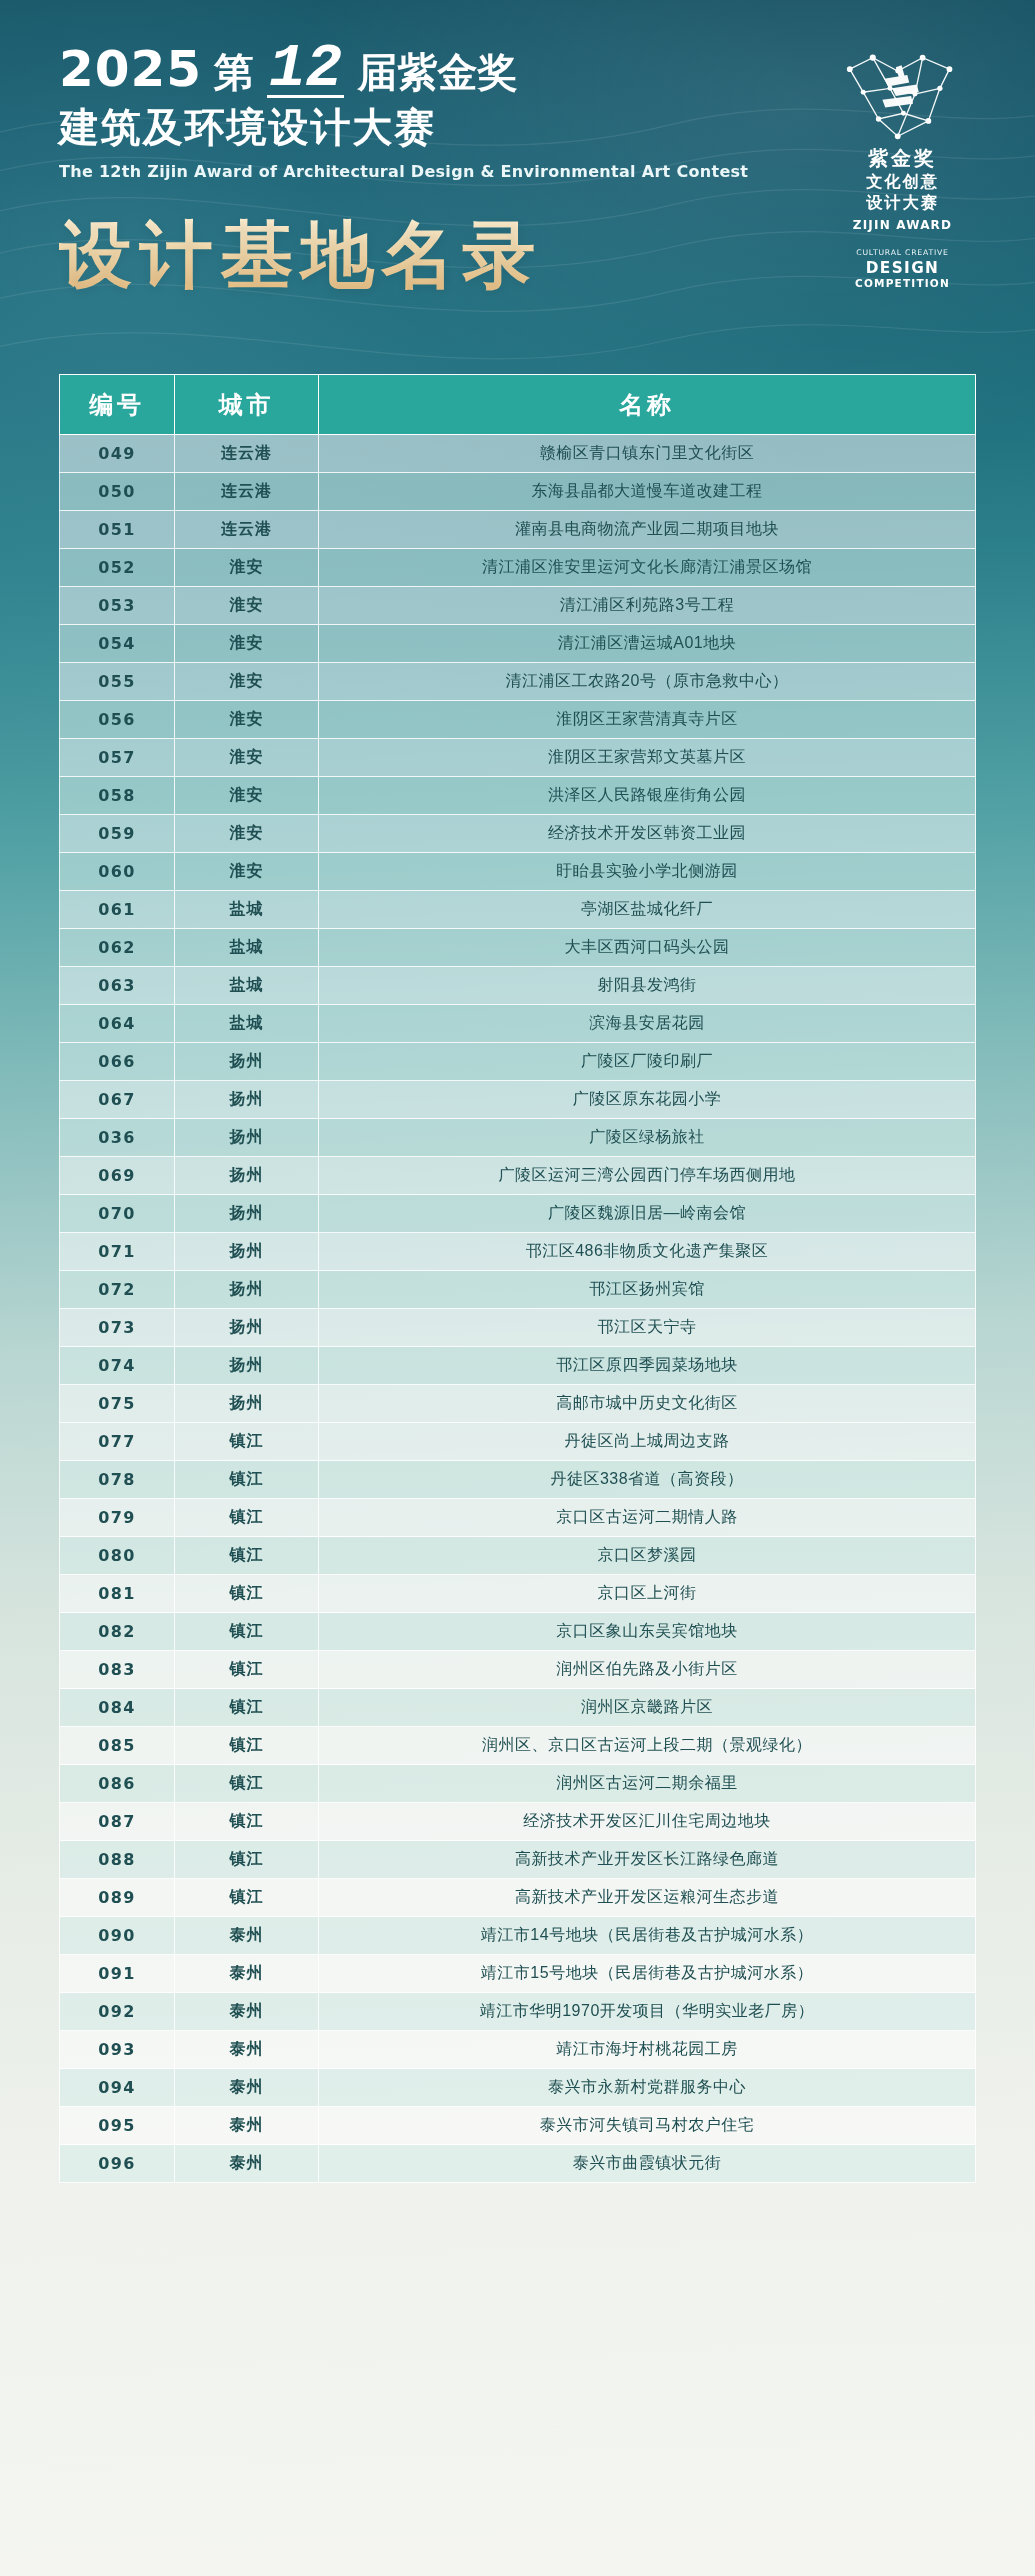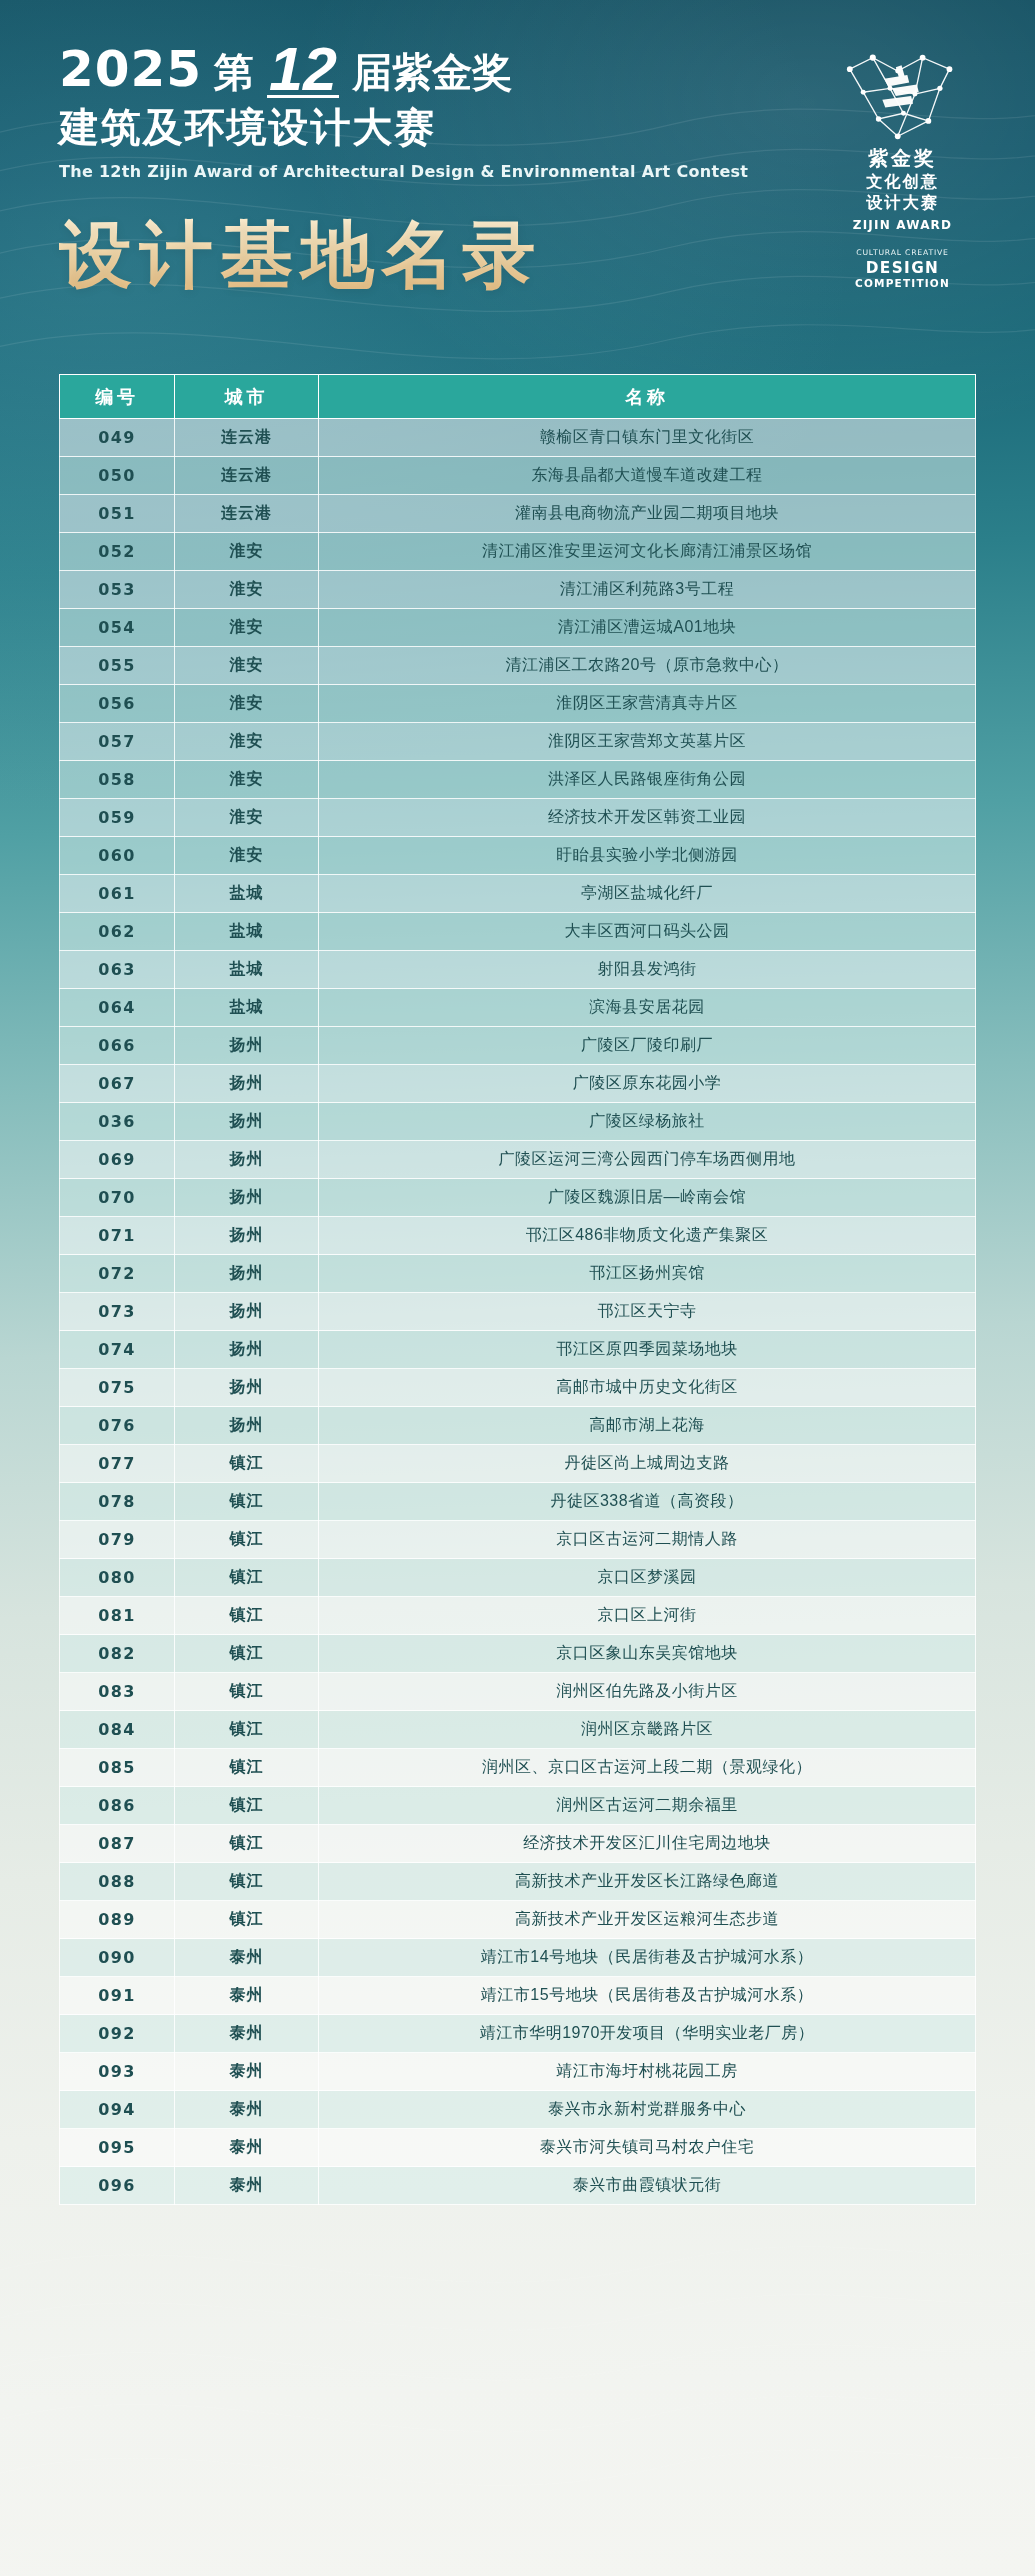--- a/index.html
+++ b/index.html
@@ -65,21 +65,21 @@
     font-size: 40px;
     font-weight: 700;
     line-height: 1;
     padding-bottom: 1.9px;
   }
   .t-12 {
     font-size: 61px;
     font-weight: 700;
     line-height: .82;
     font-style: italic;
-    font-family: Liberation Sans, sans-serif;
+    font-family: Liberation Mono, monospace;
     position: relative;
     padding: 0 3.8px;
     color: #ffffff;
   }
   .t-12::after {
     content: "";
     position: absolute;
     left: 1.9px; right: 1.9px;
     bottom: -3.8px;
     height: 2.9px;
@@ -182,24 +182,24 @@
     width: 100%;
     border-collapse: collapse;
     table-layout: fixed;
     font-size: 0;
   }
   table.listing col.c-no { width: 115px; }
   table.listing col.c-city { width: 144px; }
   table.listing thead th {
     background: #2aa79c;
     color: #ffffff;
-    font-size: 18px;
+    font-size: 24px;
     font-weight: 700;
     letter-spacing: 3.8px;
-    height: 44px;
+    height: 60px;
     border: 1px solid #ffffff;
     text-align: center;
   }
   table.listing tbody td {
     height: 38px;
     font-size: 16px;
     color: #1f4f52;
     text-align: center;
     border-left: 1px solid rgba(255,255,255,.85);
     border-right: 1px solid rgba(255,255,255,.85);
@@ -432,25 +432,20 @@
           <tr class="even">
             <td class="no">074</td>
             <td class="city">扬州</td>
             <td class="name">邗江区原四季园菜场地块</td>
           </tr>
           <tr class="odd">
             <td class="no">075</td>
             <td class="city">扬州</td>
             <td class="name">高邮市城中历史文化街区</td>
           </tr>
-          <tr class="even">
-            <td class="no">076</td>
-            <td class="city">扬州</td>
-            <td class="name">高邮市湖上花海</td>
-          </tr>
           <tr class="odd">
             <td class="no">077</td>
             <td class="city">镇江</td>
             <td class="name">丹徒区尚上城周边支路</td>
           </tr>
           <tr class="even">
             <td class="no">078</td>
             <td class="city">镇江</td>
             <td class="name">丹徒区338省道（高资段）</td>
           </tr>

